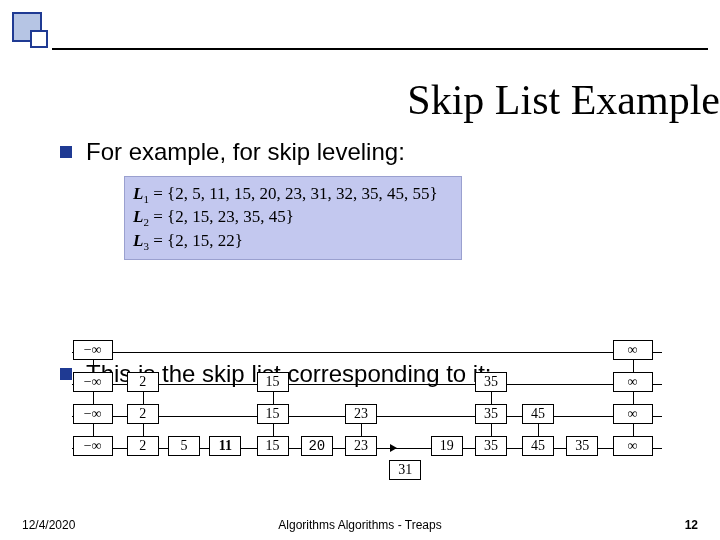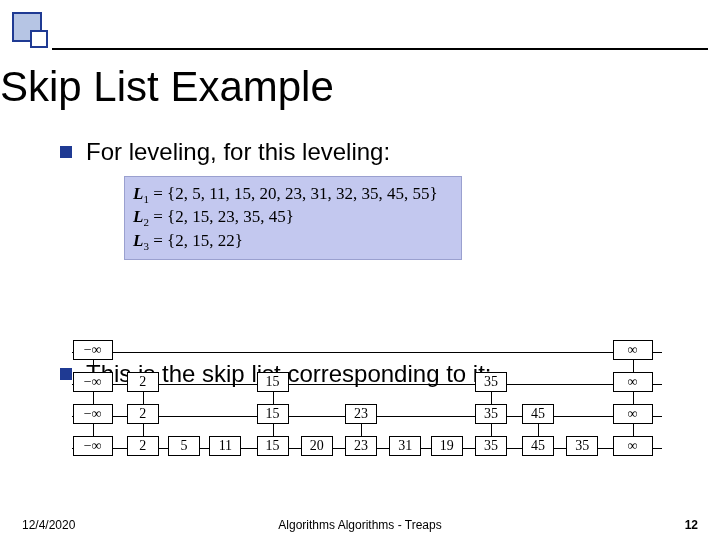--- a/index.html
+++ b/index.html
@@ -34,25 +34,25 @@
     top: 48px;
     left: 52px;
     right: 12px;
     height: 0;
     border-top: 2px solid #000000;
   }
 
   
   .title {
     position: absolute;
-    top: 63px;
+    top: 76px;
     left: 0;
     width: 720px;
-    text-align: left;
-    font-family: Liberation Sans, sans-serif;
+    text-align: right;
+    font-family: Liberation Serif, serif;
     font-size: 42px;
     color: #000000;
   }
 
   
   .body-area {
     position: absolute;
     top: 138px;
     left: 60px;
     right: 40px;
@@ -165,21 +165,21 @@
   <div class="sq small"></div>
 </div>
 <div class="hr-top"></div>
 
 <div class="title">Skip List Example</div>
 
 <div class="body-area">
 
   <div class="bullet-row">
     <div class="bullet-sq"></div>
-    <div class="bullet-text">For leveling, for this leveling:</div>
+    <div class="bullet-text">For example, for skip leveling:</div>
   </div>
 
   <div class="levels-box">
     <div class="lvl-line">
       <i>L</i><sub>1</sub>
       <span>= {2, 5, 11, 15, 20, 23, 31, 32, 35, 45, 55}</span>
     </div>
     <div class="lvl-line">
       <i>L</i><sub>2</sub>
       <span>= {2, 15, 23, 35, 45}</span>
@@ -251,29 +251,29 @@
   </div>
 
   <div class="sl-level" style="top:96px;">
     <div class="rail"></div>
     <div class="sl-node wide" style="left:3.5%;">−∞</div>
     <div class="sl-arrowhead" style="left:10.5%;"></div>
     <div class="sl-node" style="left:12%;">2</div>
     <div class="sl-arrowhead" style="left:17.5%;"></div>
     <div class="sl-node" style="left:19%;">5</div>
     <div class="sl-arrowhead" style="left:24.5%;"></div>
-    <div class="sl-node" style="left:26%;">11</div>
+    <div class="sl-node" style="left:26%;font-weight:bold;">11</div>
     <div class="sl-arrowhead" style="left:32.5%;"></div>
     <div class="sl-node" style="left:34%;">15</div>
     <div class="sl-arrowhead" style="left:40%;"></div>
-    <div class="sl-node" style="left:41.5%;">20</div>
+    <div class="sl-node" style="left:41.5%;font-family:Liberation Mono, monospace;">20</div>
     <div class="sl-arrowhead" style="left:47.5%;"></div>
     <div class="sl-node" style="left:49%;">23</div>
     <div class="sl-arrowhead" style="left:55%;"></div>
-    <div class="sl-node" style="left:56.5%;">31</div>
+    <div class="sl-node" style="left:56.5%;margin-top:24px;">31</div>
     <div class="sl-arrowhead" style="left:62%;"></div>
     <div class="sl-node" style="left:63.5%;">19</div>
     <div class="sl-arrowhead" style="left:69.5%;"></div>
     <div class="sl-node" style="left:71%;">35</div>
     <div class="sl-arrowhead" style="left:77.5%;"></div>
     <div class="sl-node" style="left:79%;">45</div>
     <div class="sl-arrowhead" style="left:85%;"></div>
     <div class="sl-node" style="left:86.5%;">35</div>
     <div class="sl-arrowhead" style="left:93.5%;"></div>
     <div class="sl-node wide" style="left:95%;">∞</div>

